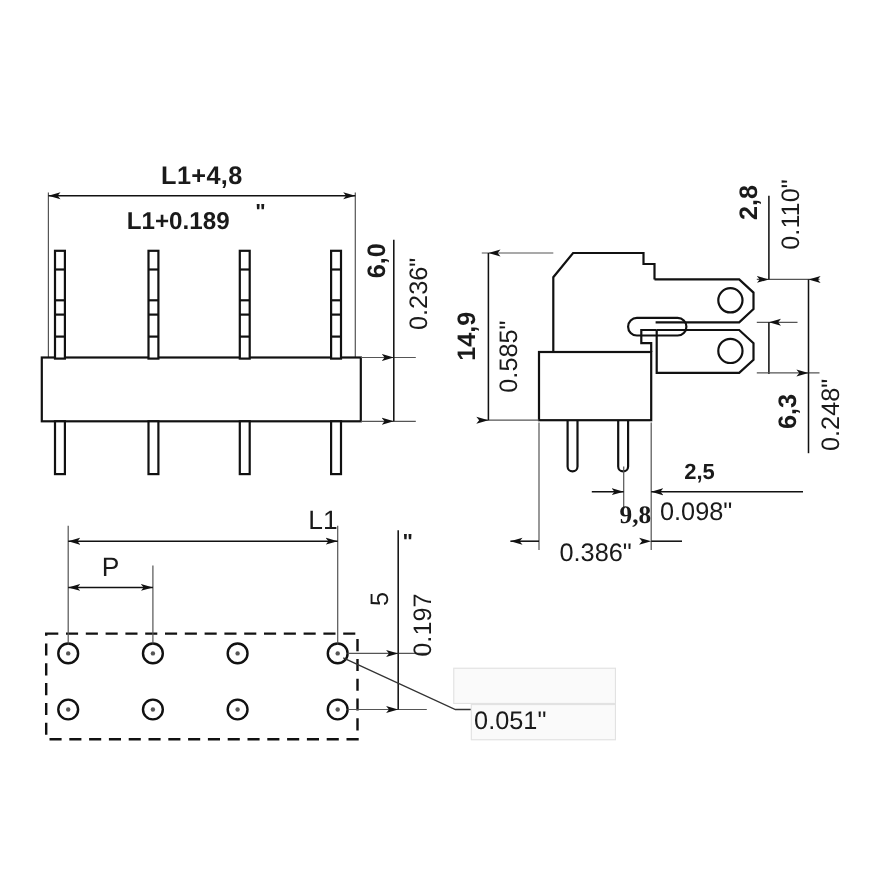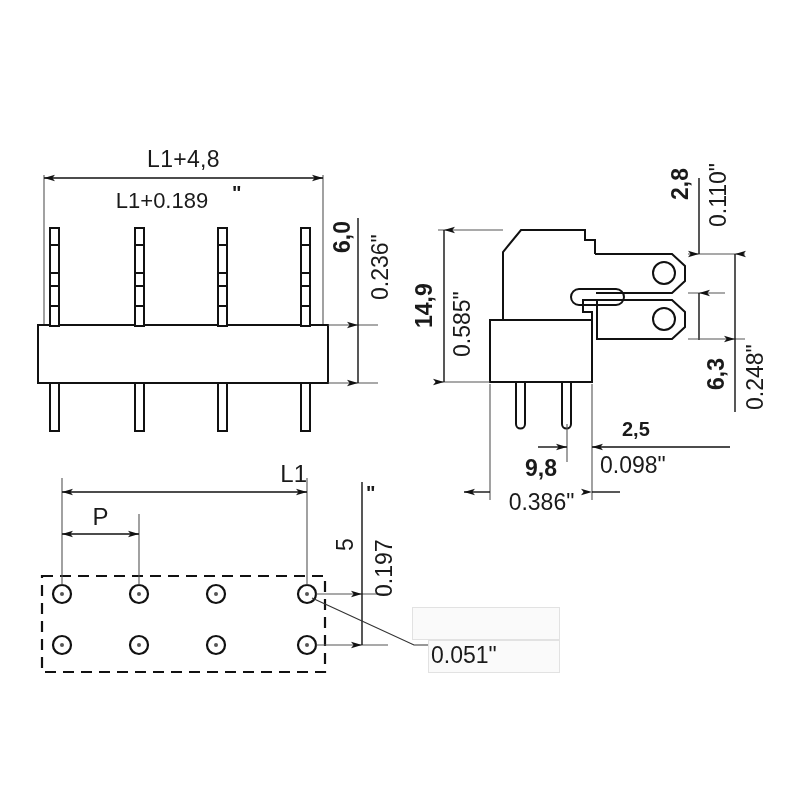--- a/index.html
+++ b/index.html
@@ -233,24 +233,24 @@
       <line class="ext-line" x1="316" y1="645" x2="388" y2="645"></line>
       <line class="dim-line" x1="362" y1="482" x2="362" y2="594" marker-end="url(#arrD)"></line>
       <line class="dim-line" x1="362" y1="594" x2="362" y2="645" marker-end="url(#arrD)"></line>
 
       <path class="leader-line" d="M312,598 L414,645 L512,645"></path>
     </g>
 
   </svg>
 
   <div style="position:absolute; left:44px; top:146px; width:279px; text-align:center;
-              font-size:23px; letter-spacing:0.3px;">L1+4,8</div>
+              font-size:23px; letter-spacing:0.3px;font-weight:bold;">L1+4,8</div>
 
   <div style="position:absolute; left:44px; top:188px; width:236px; text-align:center;
-              font-size:22px;">L1+0.189</div>
+              font-size:22px;font-weight:bold;">L1+0.189</div>
   <div style="position:absolute; left:232px; top:182px; font-size:20px; font-weight:600;">"</div>
 
   <div style="position:absolute; left:329px; top:253px; transform:rotate(-90deg);
               transform-origin:left top; font-size:23px; font-weight:700; white-space:nowrap;">6,0</div>
 
   <div style="position:absolute; left:367px; top:300px; transform:rotate(-90deg);
               transform-origin:left top; font-size:23px; white-space:nowrap;">0.236"</div>
 
   <div style="position:absolute; left:411px; top:328px; transform:rotate(-90deg);
               transform-origin:left top; font-size:23px; font-weight:700; white-space:nowrap;">14,9</div>
@@ -263,22 +263,22 @@
 
   <div style="position:absolute; left:705px; top:227px; transform:rotate(-90deg);
               transform-origin:left top; font-size:23px; white-space:nowrap;">0.110"</div>
 
   <div style="position:absolute; left:703px; top:390px; transform:rotate(-90deg);
               transform-origin:left top; font-size:23px; font-weight:700; white-space:nowrap;">6,3</div>
 
   <div style="position:absolute; left:742px; top:410px; transform:rotate(-90deg);
               transform-origin:left top; font-size:23px; white-space:nowrap;">0.248"</div>
 
-  <div style="position:absolute; left:490px; top:455px; width:102px; text-align:center;
-              font-size:23px; font-weight:700;">9,8</div>
+  <div style="position:absolute; left:490px; top:455px; width:102px; text-align:right;
+              font-size:23px; font-weight:700;font-family:Liberation Serif, serif;">9,8</div>
 
   <div style="position:absolute; left:474px; top:489px; width:135px; text-align:center;
               font-size:23px;">0.386"</div>
 
   <div style="position:absolute; left:622px; top:418px; font-size:20px; font-weight:700;">2,5</div>
 
   <div style="position:absolute; left:600px; top:452px; font-size:23px;">0.098"</div>
 
   <div style="position:absolute; left:62px; top:460px; width:245px; text-align:right;
               font-size:24px;">L1</div>

